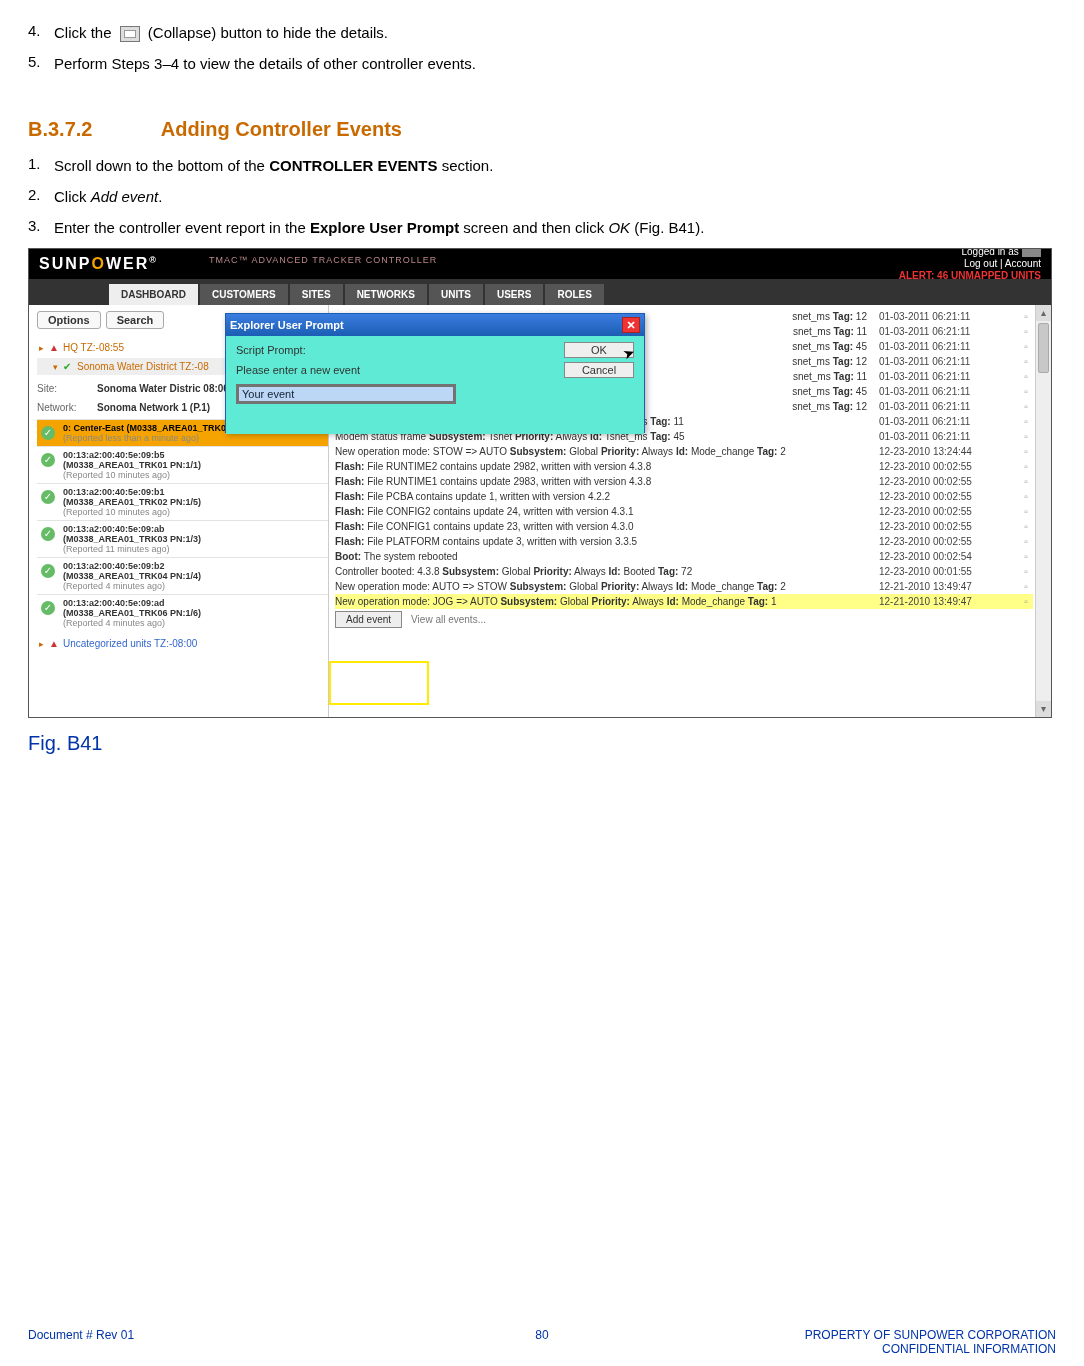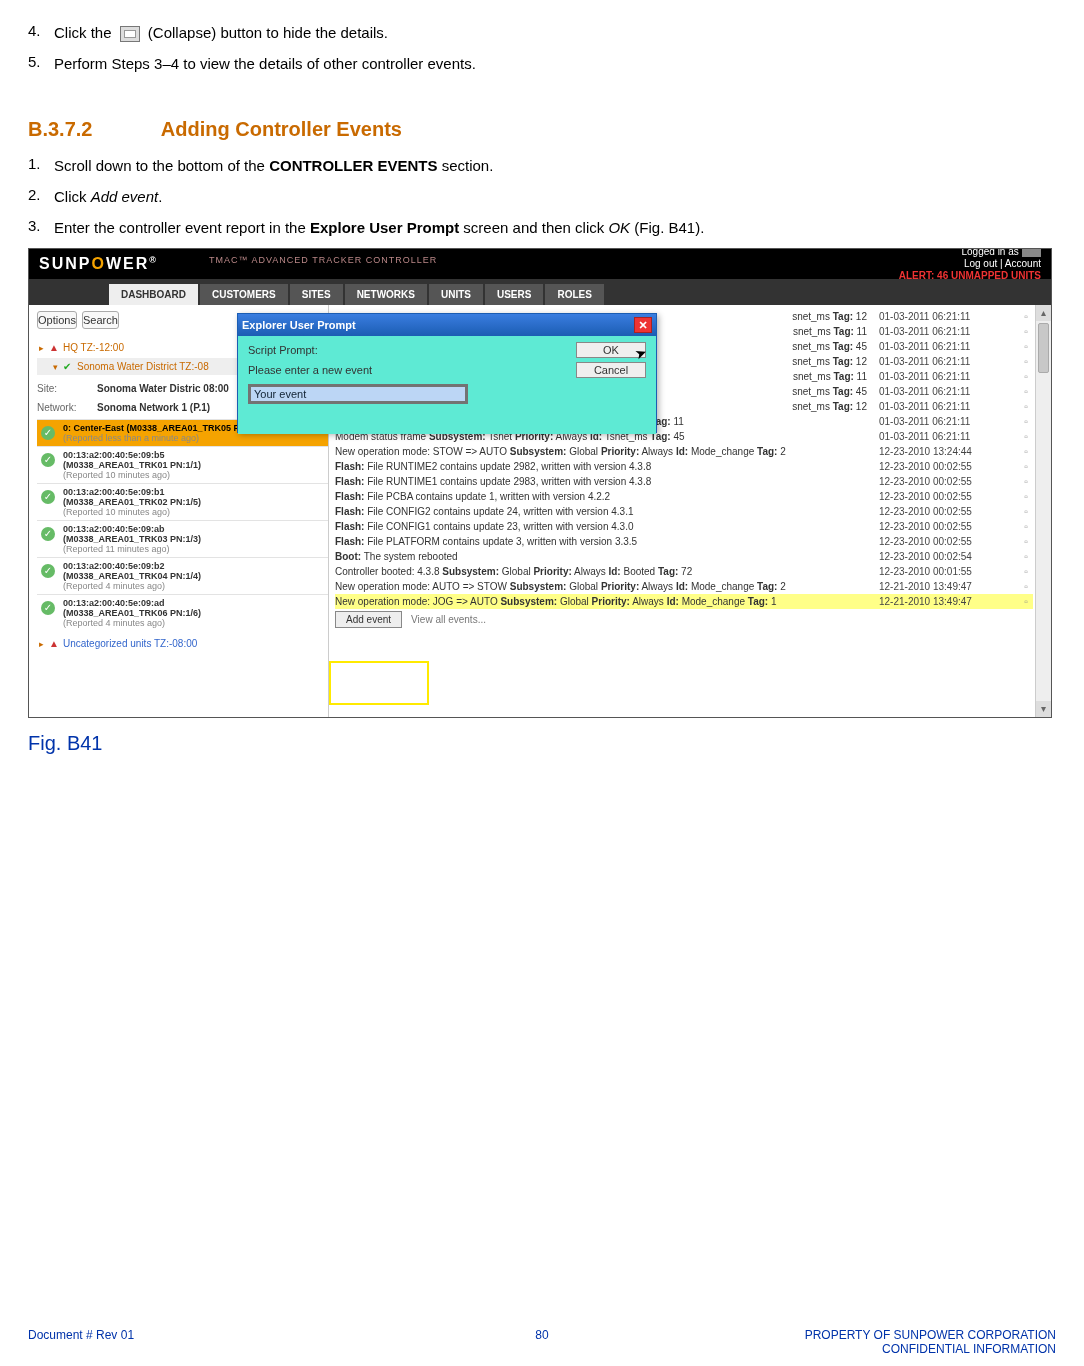--- a/index.html
+++ b/index.html
@@ -70,21 +70,21 @@
       position: absolute; left: 0; right: 0; top: 56px; bottom: 0;
       background: #fff;
       display: flex;
     }
     .sidebar {
       width: 300px; flex-shrink: 0; border-right: 1px solid #ccc;
       padding: 6px 0 0 8px; position: relative;
     }
     .opt-btn {
       display: inline-block; border: 1px solid #aaa; border-radius: 3px;
-      padding: 2px 0; background: #f8f8f8; font-size: 11px; margin-right: 2px;
+      padding: 2px 10px; background: #f8f8f8; font-size: 11px; margin-right: 2px; font-weight: bold;
     }
     .tree-item {
       display: flex; align-items: center; padding: 3px 2px; margin-top: 2px;
       font-size: 10px; color: #c96a00;
     }
     .tree-item .arrow { width: 10px; color: #c96a00; font-size: 9px; }
     .tree-item .bell { width: 14px; color: #c33; }
     .tree-item .check { width: 14px; color: #2a2; }
     .tree-item.nested { padding-left: 16px; background: #eee; }
     .site-row { display: flex; margin-top: 8px; font-size: 10px; color: #333; }
@@ -119,21 +119,21 @@
       display: inline-block; border: 1px solid #888; background: #eee;
       padding: 2px 10px; margin: 2px 6px 0 0; font-size: 10px;
     }
     .view-all { color: #777; font-size: 10px; }
     .yellow-box-outline {
       position: absolute; border: 2px solid #ffea00; pointer-events: none;
     }
 
     
     .dialog {
-      position: absolute; left: 208px; top: 64px; width: 420px; height: 120px;
+      position: absolute; left: 196px; top: 64px; width: 420px; height: 120px;
       border: 1px solid #1b5db3; font-size: 11px; z-index: 10;
       box-shadow: 2px 2px 6px rgba(0,0,0,0.3);
     }
     .dialog .titlebar {
       height: 22px;
       background: linear-gradient(#3a7de0, #1b5db3);
       color: #fff; font-weight: bold; font-size: 11px;
       display: flex; align-items: center; padding: 0 4px;
     }
     .dialog .titlebar .close {
@@ -247,21 +247,21 @@
     </div>
 
   <div class="body-area">
     <div class="sidebar">
       <span class="opt-btn">Options</span>
       <span class="opt-btn">Search</span>
 
       <div class="tree-item" style="margin-top:10px">
         <span class="arrow">▸</span>
         <span class="bell">▲</span>
-        <span>HQ TZ:-12:00</span>
+        <span>HQ TZ:-08:55</span>
       </div>
       <div class="tree-item nested">
         <span class="arrow" style="color:#c96a00">▾</span>
         <span class="check">✔</span>
         <span>Sonoma Water District TZ:-08</span>
       </div>
       <div class="site-row">
         <span class="lbl">Site:</span>
         <span class="val">Sonoma Water Distric 08:00</span>
       </div>

